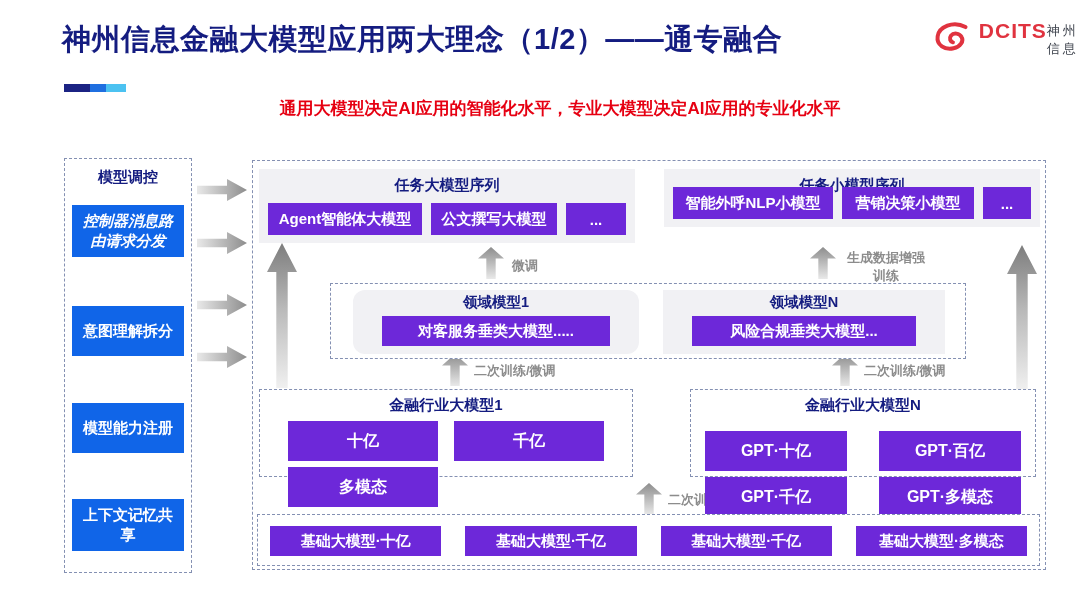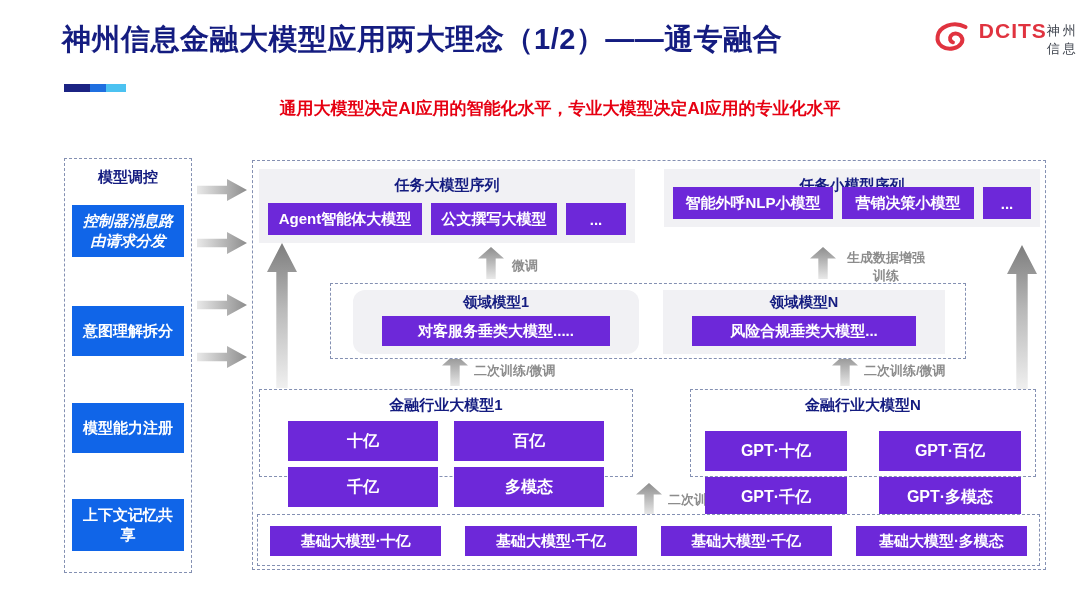--- a/index.html
+++ b/index.html
@@ -191,21 +191,20 @@
     <div class="d-panel" id="dpN">
       <div class="p-title">领域模型N</div>
       <div class="node">风险合规垂类大模型...</div>
     </div>
   </div>
 
   <div class="dashed ind-box" id="industry1">
     <div class="p-title">金融行业大模型1</div>
     <div class="ind-grid">
       <div class="node">十亿</div>
-      <div class="node">百亿</div>
       <div class="node">千亿</div>
       <div class="node">多模态</div>
     </div>
   </div>
   <div class="dashed ind-box" id="industryN">
     <div class="p-title">金融行业大模型N</div>
     <div class="ind-grid">
       <div class="node">GPT·十亿</div>
       <div class="node">GPT·百亿</div>
       <div class="node">GPT·千亿</div>

